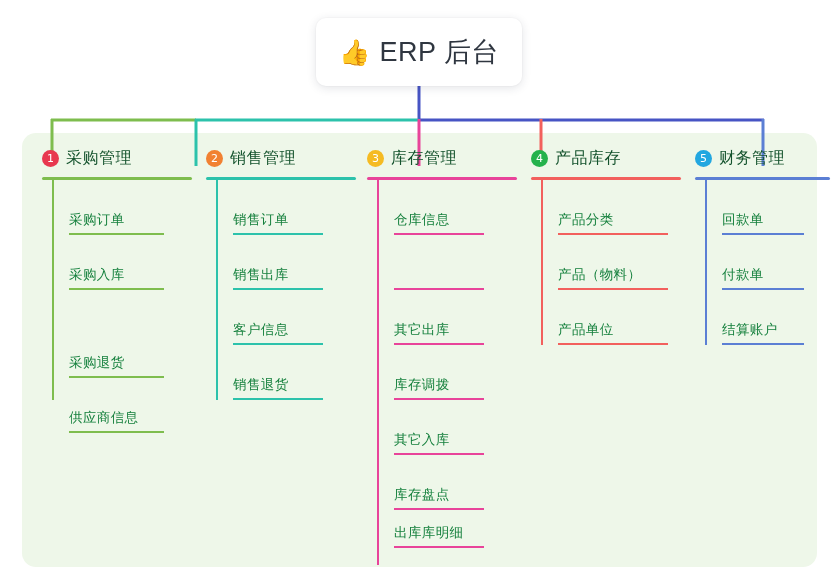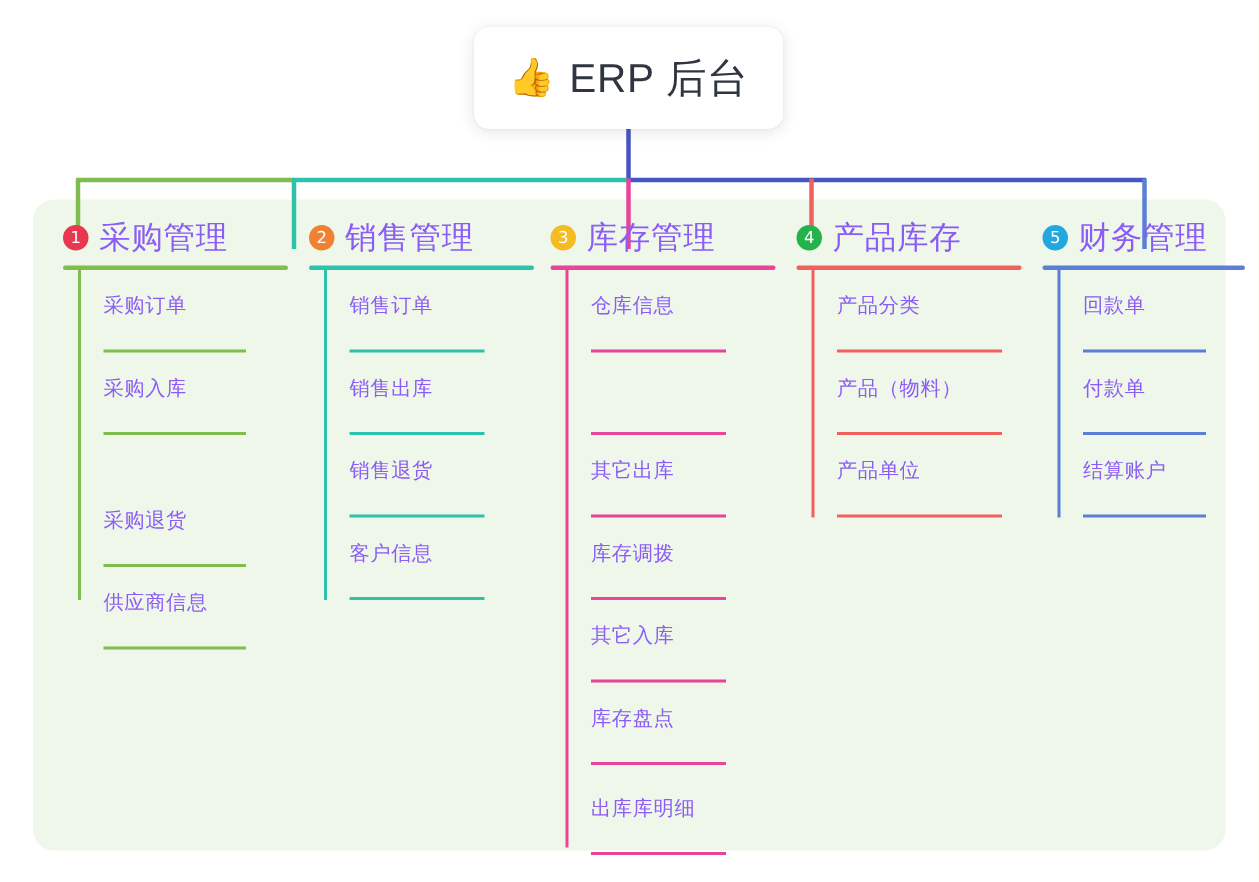--- a/index.html
+++ b/index.html
@@ -55,22 +55,22 @@
   .badge{
     width:17px;height:17px;border-radius:50%;
     color:#ffffff;
     font-size:11px;
     line-height:17px;
     text-align:center;
     flex:0 0 auto;
     font-family:"DejaVu Sans",sans-serif;
   }
   .col-title{
-    font-size:21px;
-    color:#8b5cf6;
+    font-size:16px;
+    color:#14532d;
     letter-spacing:.5px;
   }
   .head-rule{
     height:3px;
     border-radius:2px;
     margin-top:7px;
   }
   .items{position:relative;margin-top:0;}
   .spine{
     position:absolute;
@@ -80,24 +80,24 @@
   .item{
     position:relative;
     box-sizing:border-box;
     padding-left:27px;
     display:flex;
     flex-direction:column;
     justify-content:flex-end;
   }
   .item-label{
     font-size:13.5px;
-    color:#8b5cf6;
+    color:#15803d;
     letter-spacing:.4px;
     white-space:nowrap;
-    padding-bottom:20px;
+    padding-bottom:4px;
   }
   .item-rule{height:1.6px;}
 </style>
 </head>
 <body>
 
 <div id="mindmap">
 
   <div class="panel"></div>
 
@@ -160,25 +160,25 @@
           <div class="spine" style="background: rgb(44, 194, 171); height: 220px;"></div>
           <div class="item" style="height: 55px;">
             <div class="item-label">销售订单</div>
             <div class="item-rule" style="background: rgb(44, 194, 171); width: 90px;"></div>
           </div>
           <div class="item" style="height: 55px;">
             <div class="item-label">销售出库</div>
             <div class="item-rule" style="background: rgb(44, 194, 171); width: 90px;"></div>
           </div>
           <div class="item" style="height: 55px;">
+            <div class="item-label">客户信息</div>
+            <div class="item-rule" style="background: rgb(44, 194, 171); width: 90px;"></div>
+          </div>
+          <div class="item" style="height: 55px;">
             <div class="item-label">销售退货</div>
-            <div class="item-rule" style="background: rgb(44, 194, 171); width: 90px;"></div>
-          </div>
-          <div class="item" style="height: 55px;">
-            <div class="item-label">客户信息</div>
             <div class="item-rule" style="background: rgb(44, 194, 171); width: 90px;"></div>
           </div>
         </div>
       </div>
       <div class="column" style="left: 367px; width: 150px;">
         <div class="col-head">
           <span class="badge" style="background: rgb(245, 187, 35);">3</span>
           <span class="col-title">库存管理</span>
         </div>
         <div class="head-rule" style="background: rgb(232, 68, 154); width: 150px;"></div>
@@ -200,21 +200,21 @@
             <div class="item-rule" style="background: rgb(232, 68, 154); width: 90px;"></div>
           </div>
           <div class="item" style="height: 55px;">
             <div class="item-label">其它入库</div>
             <div class="item-rule" style="background: rgb(232, 68, 154); width: 90px;"></div>
           </div>
           <div class="item" style="height: 55px;">
             <div class="item-label">库存盘点</div>
             <div class="item-rule" style="background: rgb(232, 68, 154); width: 90px;"></div>
           </div>
-          <div class="item" style="height: 60px;">
+          <div class="item" style="height: 38px;">
             <div class="item-label">出库库明细</div>
             <div class="item-rule" style="background: rgb(232, 68, 154); width: 90px;"></div>
           </div>
         </div>
       </div>
       <div class="column" style="left: 531px; width: 150px;">
         <div class="col-head">
           <span class="badge" style="background: rgb(36, 178, 76);">4</span>
           <span class="col-title">产品库存</span>
         </div>

